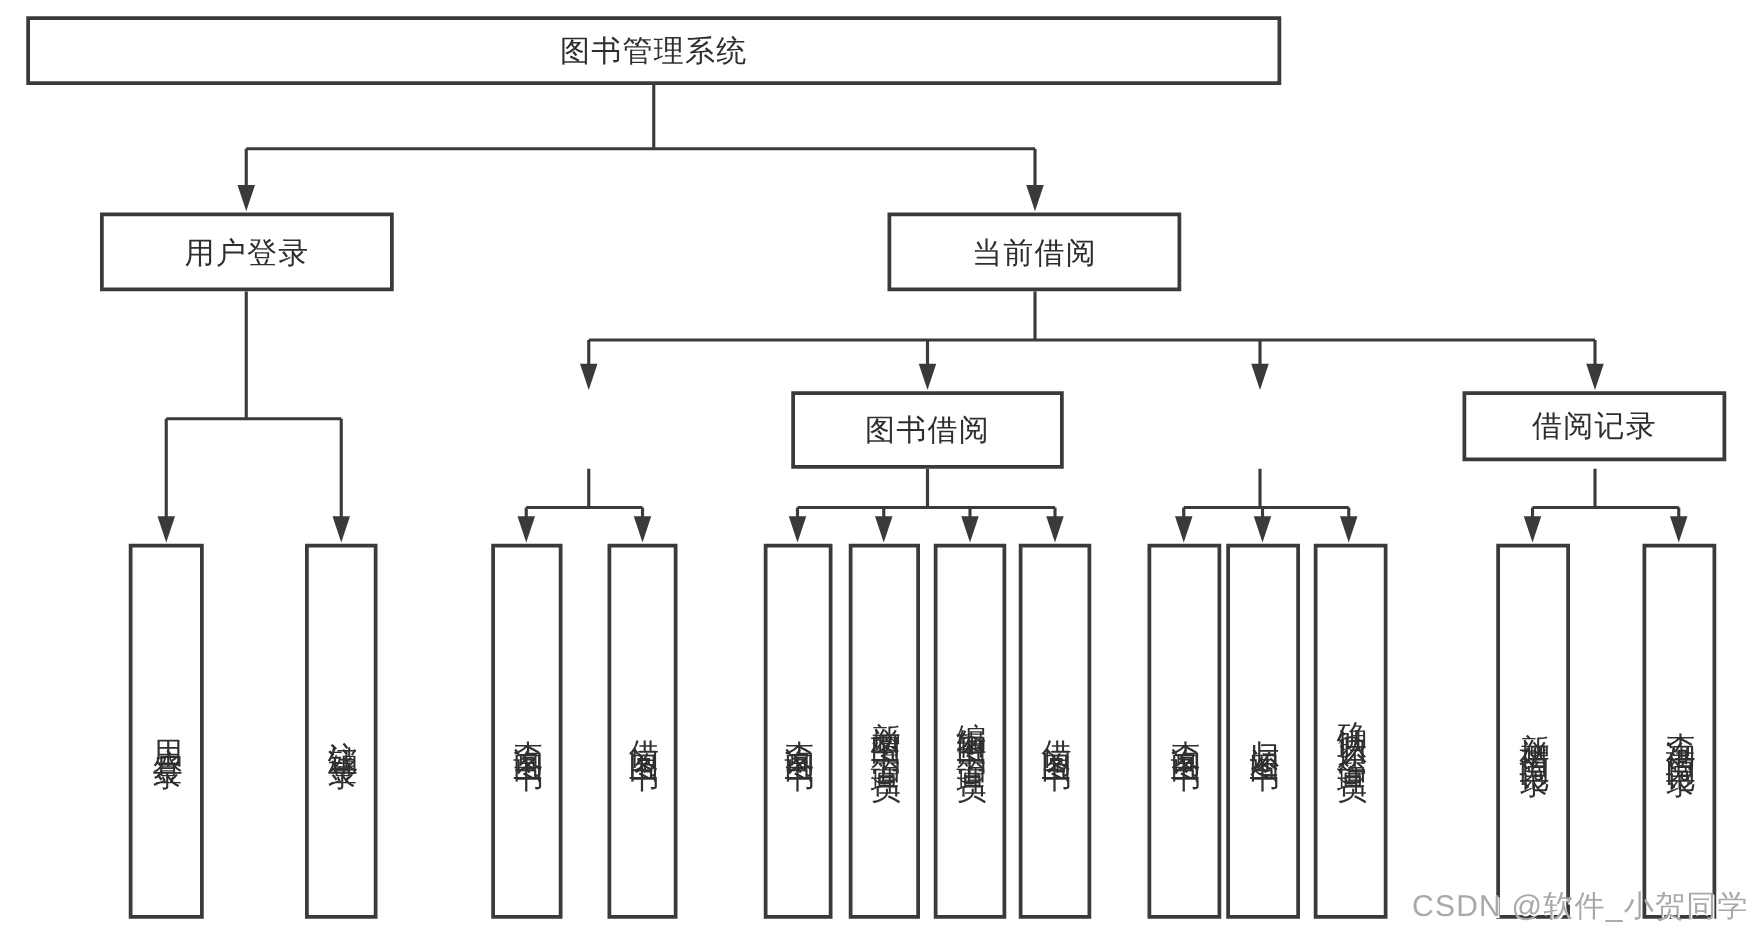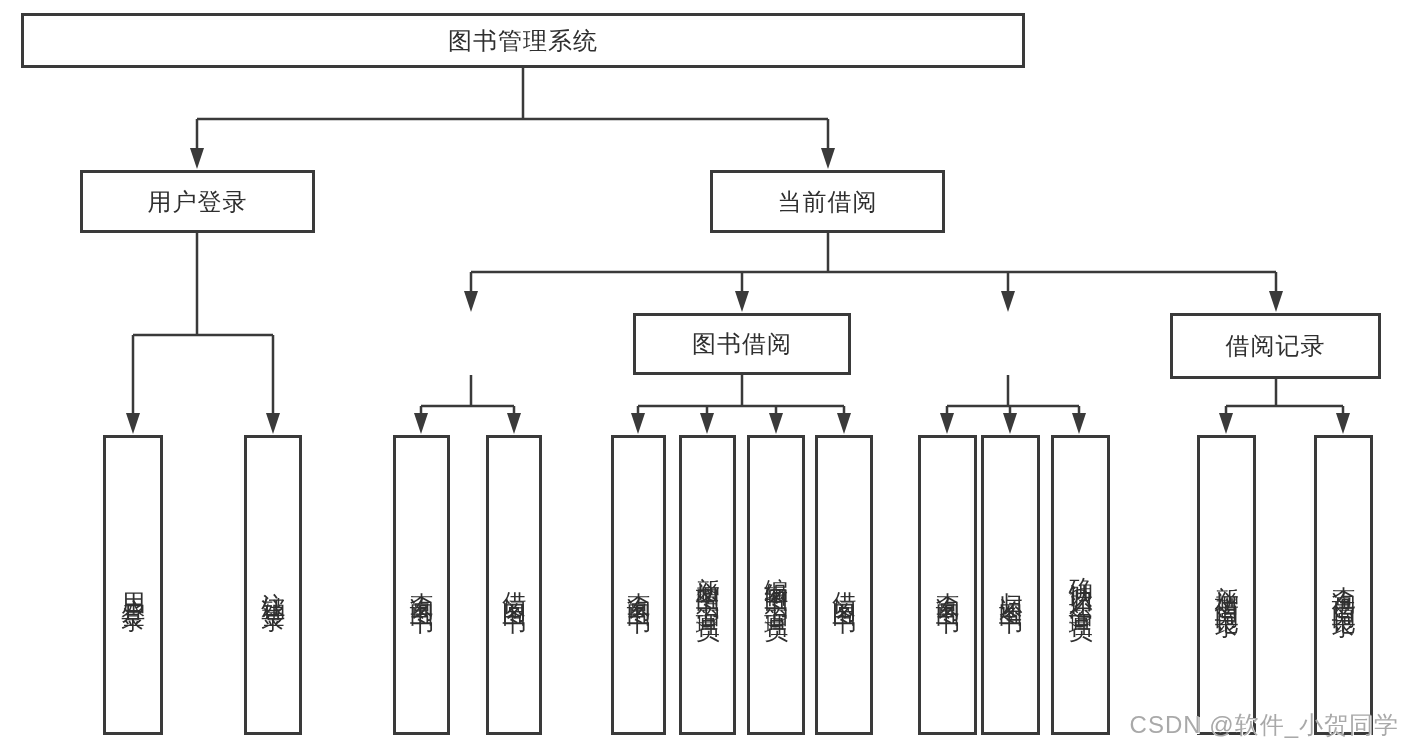--- a/index.html
+++ b/index.html
@@ -86,21 +86,21 @@
   <div class="box h" style="left:80px;top:170px;width:235px;height:63px">
     <span>用户登录</span>
   </div>
   <div class="box h" style="left:710px;top:170px;width:235px;height:63px">
     <span>当前借阅</span>
   </div>
 
   <div class="box h" style="left:633px;top:313px;width:218px;height:62px">
     <span>图书借阅</span>
   </div>
-  <div class="box h" style="left:1170px;top:313px;width:211px;height:66px">
+  <div class="box h" style="left:1170px;top:313px;width:211px;height:56px">
     <span>借阅记录</span>
   </div>
 
   <div class="box v" style="left:103px;top:435px;width:60px;height:300px">
     <span>用户登录</span>
   </div>
   <div class="box v" style="left:244px;top:435px;width:58px;height:300px">
     <span>注销登录</span>
   </div>
 

